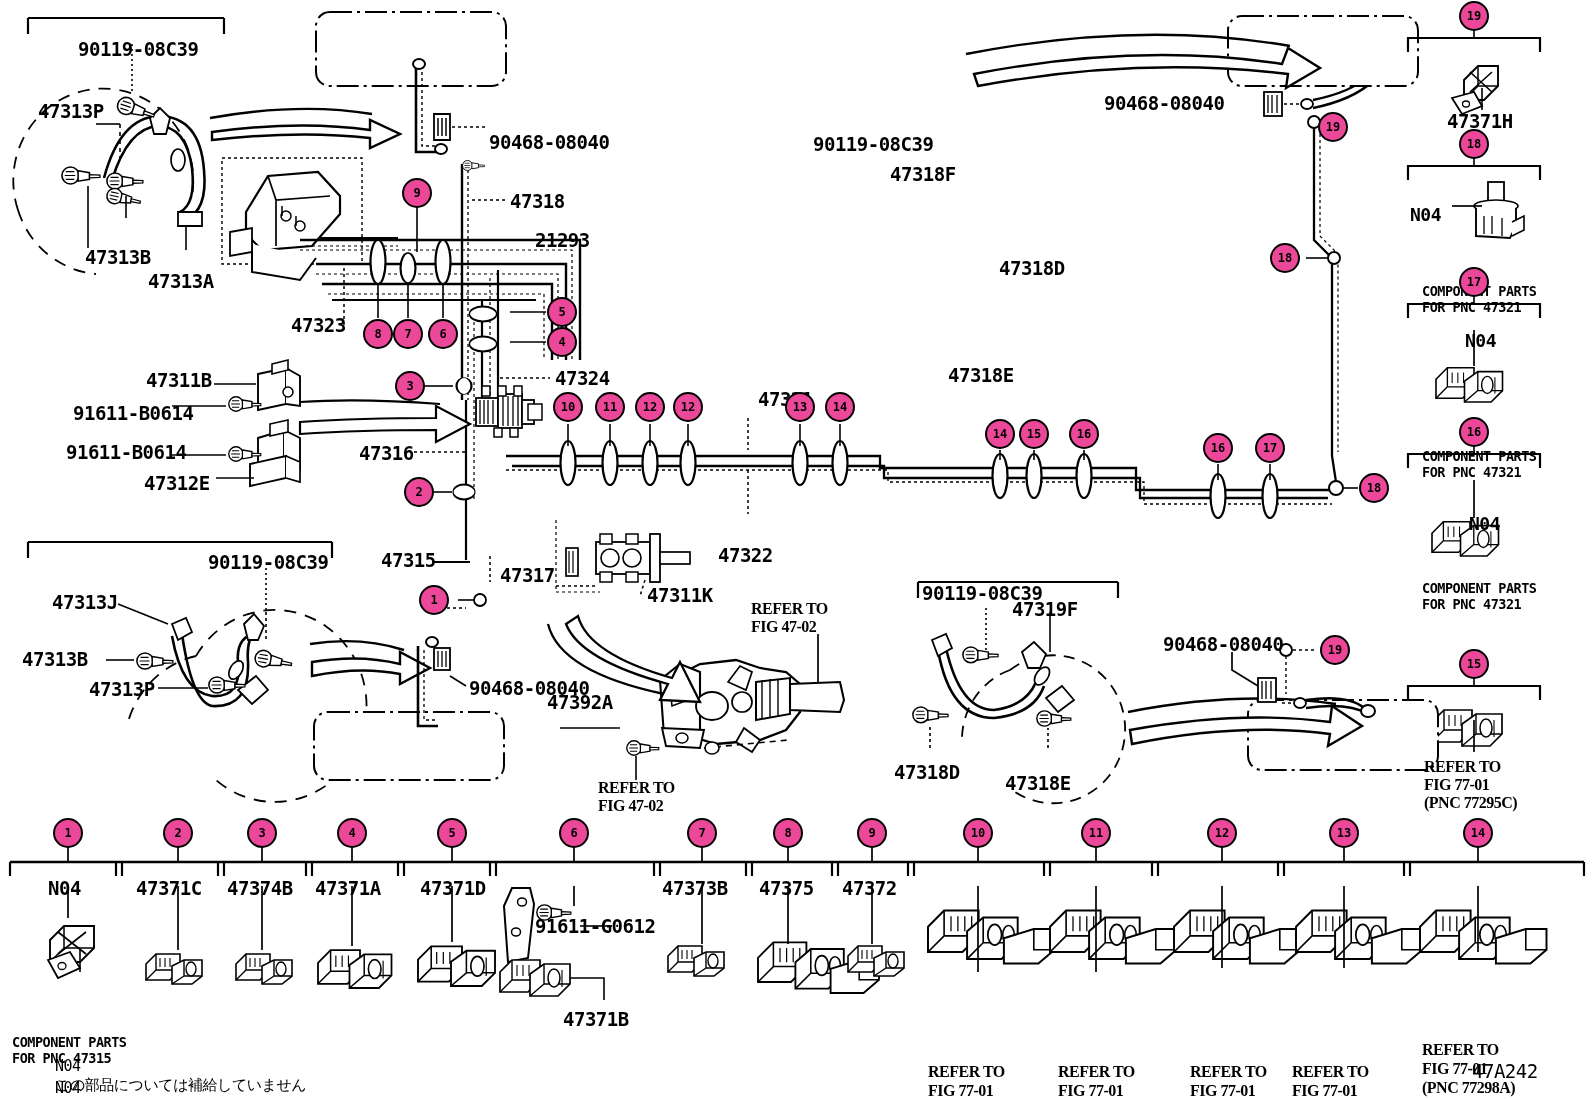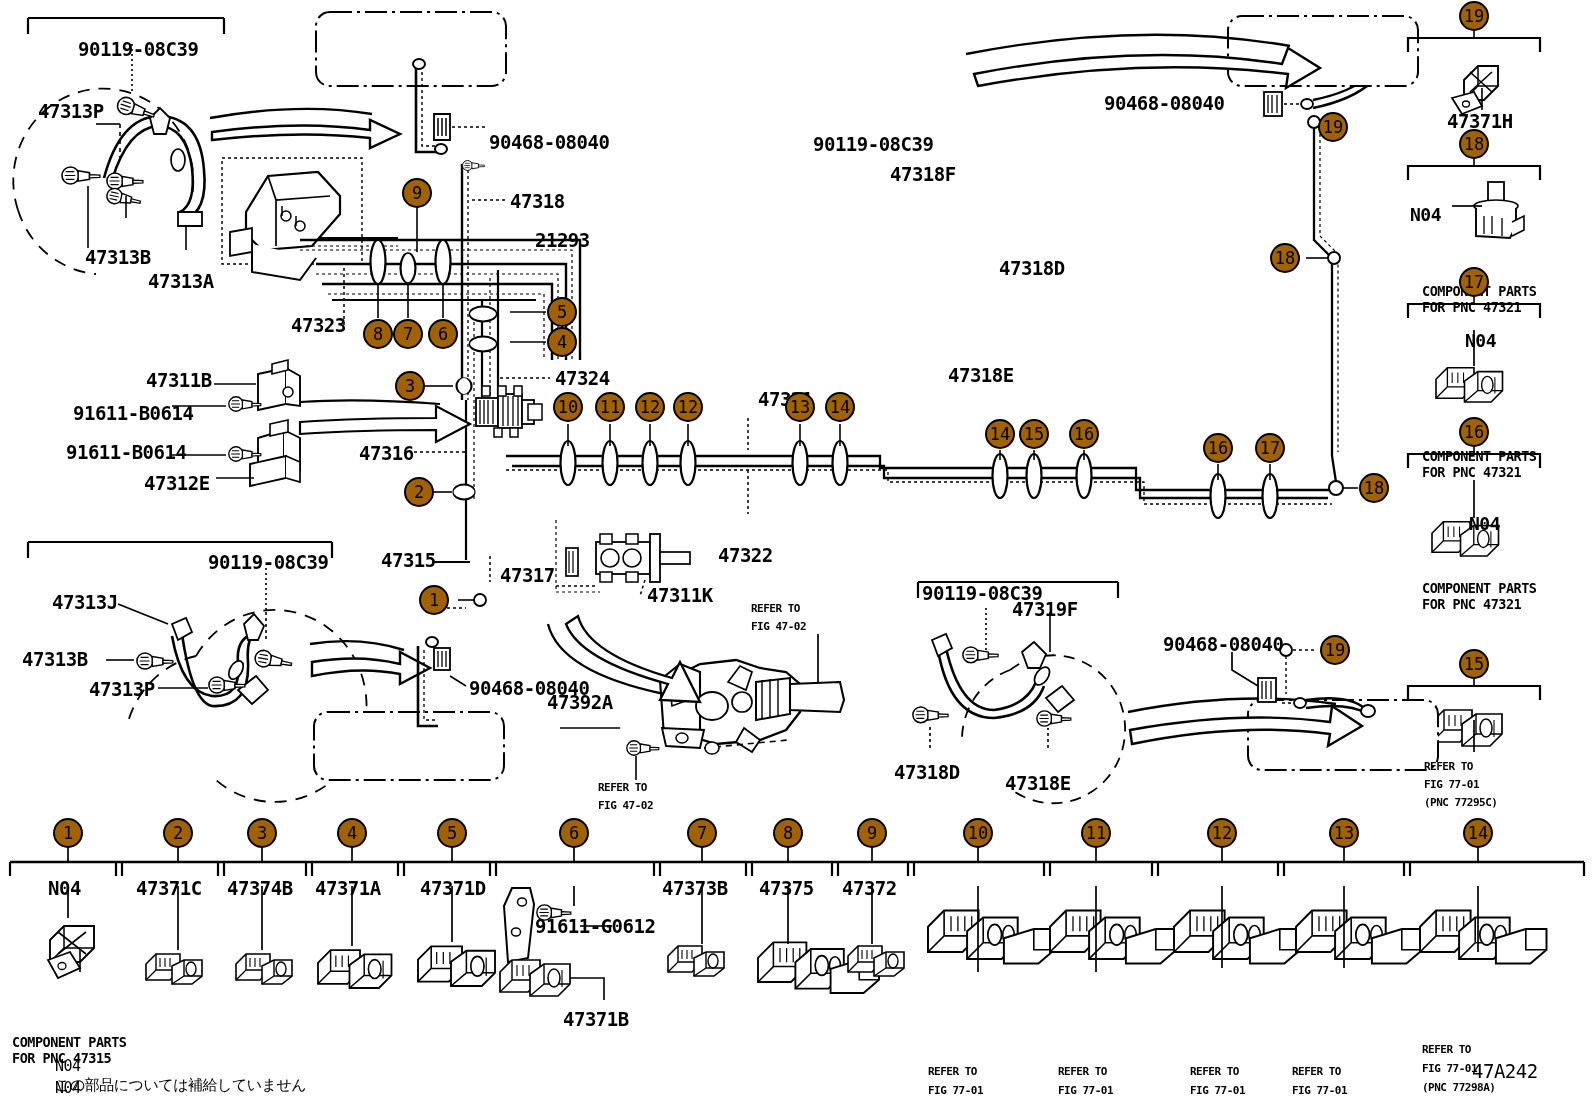--- a/index.html
+++ b/index.html
@@ -4,28 +4,28 @@
 <title>47A242 — Brake Tube &amp; Clamp</title>
 <style>
   html,body{margin:0;padding:0;background:#ffffff;}
   body{font-family:"DejaVu Sans Mono","Liberation Mono",monospace;}
   #sheet{position:relative;width:1592px;height:1099px;background:#fff;overflow:hidden;}
   #sheet svg{position:absolute;left:0;top:0;}
   .lbl{position:absolute;font-family:"DejaVu Sans Mono","Liberation Mono",monospace;
        font-weight:bold;color:#000;white-space:pre;letter-spacing:-0.5px;}
   .pn{font-size:19px;}
   .cp{font-size:13.5px;line-height:16px;font-weight:bold;margin-top:40px;}
-  .rf{font-size:11px;line-height:18px;font-weight:bold;}
+  .rf{font-size:16px;line-height:18px;font-weight:bold;font-family:Liberation Serif, serif;}
   .n04{font-size:18px;font-weight:bold;}
   .jp{font-family:"DejaVu Sans","Liberation Sans",sans-serif;font-size:15px;font-weight:normal;}
   .note{font-size:15px;line-height:19px;font-weight:normal;}
   .figid{font-size:19px;font-weight:normal;}
   .bal{position:absolute;border:2.2px solid #000;border-radius:50%;
-       background:#a16207;display:flex;align-items:center;justify-content:center;
-       font-family:"DejaVu Sans Mono","Liberation Mono",monospace;font-size:17px;font-weight:normal;
+       background:#ec4899;display:flex;align-items:center;justify-content:center;
+       font-family:"DejaVu Sans Mono","Liberation Mono",monospace;font-size:12px;font-weight:bold;
        width:30px;height:30px;box-sizing:border-box;}
 </style>
 </head>
 <body>
 
 <div id="sheet">
 
 <svg width="1592" height="1099" viewBox="0 0 1592 1099">
   <defs>
     <g id="clampA">

